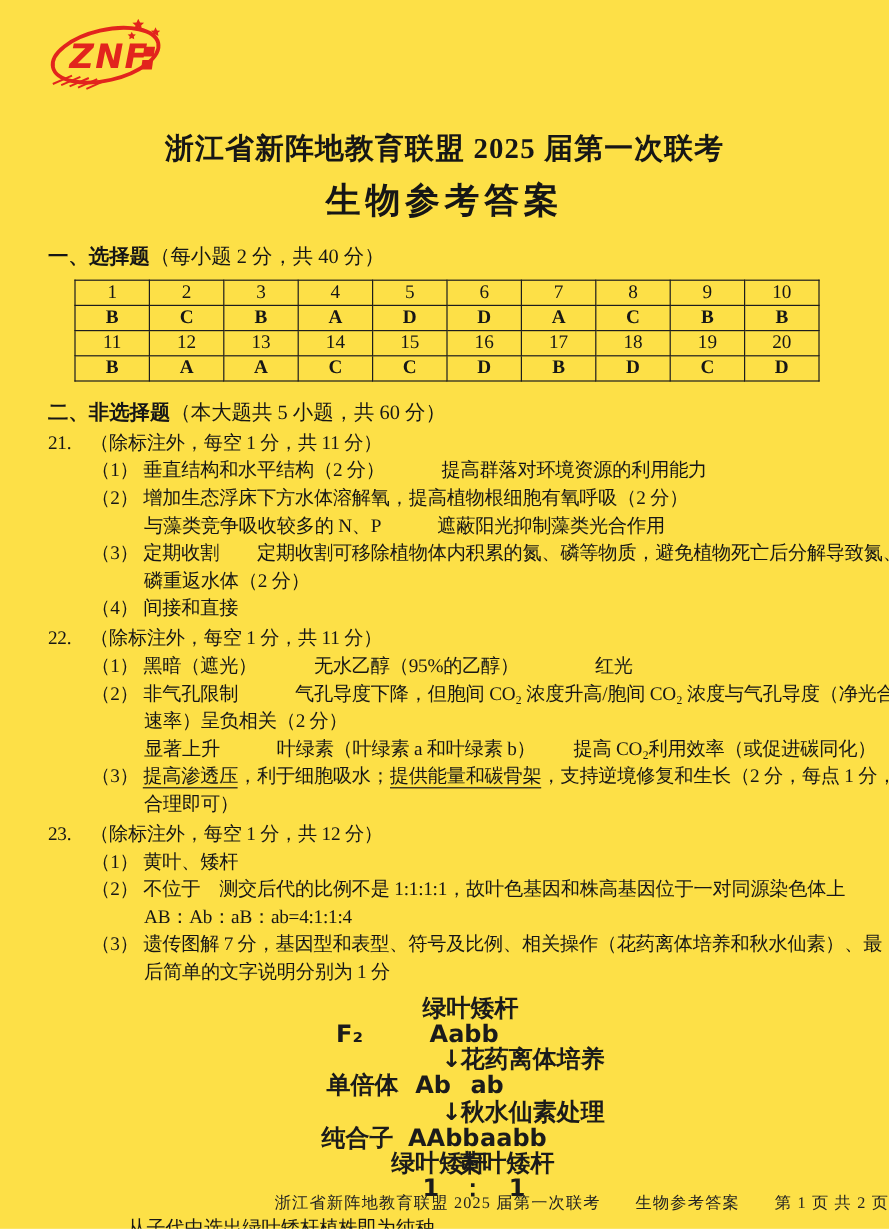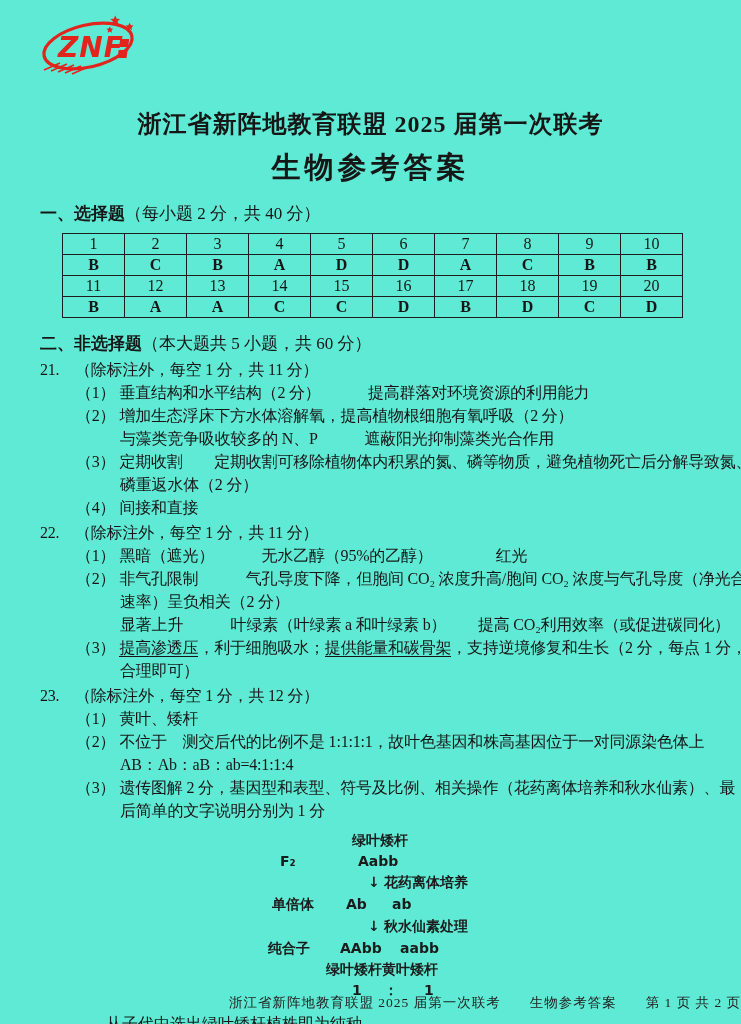--- a/index.html
+++ b/index.html
@@ -1,18 +1,18 @@
 <!DOCTYPE html>
 <html><head>
 <meta charset="utf-8">
 <style>
   html,body { margin:0; padding:0; }
   .page {
     position:relative; width:741px; height:1024px; overflow:hidden;
-    background:#5eead4; color:#161616;
+    background:#fde047; color:#161616;
     font-family:"Liberation Serif","DejaVu Serif",serif;
   }
   .logo { position:absolute; left:36px; top:12px; width:120px; height:66px; }
   .title { margin:0; padding-top:108px; text-align:center; font-size:24px; font-weight:700; letter-spacing:1px; }
   .subtitle { margin:8px 0 0; text-align:center; font-size:29px; font-weight:700; letter-spacing:4px; }
   .sec { margin:14px 0 0 40px; font-size:17px; line-height:24px; white-space:nowrap; }
   .sec .sb { font-weight:700; }
   .anstable { border-collapse:collapse; margin:7px 0 0 62px; }
   .anstable td {
     width:61px; height:20px; text-align:center; vertical-align:middle;
@@ -21,21 +21,21 @@
   .anstable td.ans { font-weight:700; }
   .qhead { margin:2px 0 0 40px; font-size:16px; line-height:23px; white-space:nowrap; letter-spacing:-0.2px; }
   .qnum { display:inline-block; width:35px; }
   .ln { margin-left:76px; font-size:16px; line-height:23px; white-space:nowrap; letter-spacing:-0.2px; }
   .cont { margin-left:120px; }
   .mk { margin-right:4px; }
   .u { border-bottom:1.6px solid #161616; padding-bottom:0; }
   .diagram {
     position:relative; height:172px; margin-top:8px;
     font-family:"DejaVu Sans","Liberation Sans",sans-serif;
-    font-weight:700; font-size:14px; color:#1b1b1b;
+    font-weight:700; font-size:20px; color:#1b1b1b;
   }
   .d { position:absolute; white-space:nowrap; line-height:20px; }
   .conclusion { margin:10px 0 12px 106px; font-size:16px; line-height:24px; }
   .footer {
     position:absolute; left:0; bottom:12px; width:100%;
     text-align:right; font-size:13.5px; letter-spacing:1px; color:#222;
   }
 </style>
 </head>
 <body>
@@ -155,21 +155,21 @@
     <div class="ln cont"><span>合理即可）</span></div>
   </div>
 
   <div>
     <div class="qhead">
       <span class="qnum">23.</span><span>（除标注外，每空 1 分，共 12 分）</span>
     </div>
     <div class="ln"><span class="mk">（1）</span><span>黄叶、矮杆</span></div>
     <div class="ln"><span class="mk">（2）</span><span>不位于　测交后代的比例不是 1:1:1:1，故叶色基因和株高基因位于一对同源染色体上</span></div>
     <div class="ln cont"><span>AB：Ab：aB：ab=4:1:1:4</span></div>
-    <div class="ln"><span class="mk">（3）</span><span>遗传图解 2 分，基因型和表型、符号及比例、相关操作（花药离体培养和秋水仙素）、最</span></div>
+    <div class="ln"><span class="mk">（3）</span><span>遗传图解 7 分，基因型和表型、符号及比例、相关操作（花药离体培养和秋水仙素）、最</span></div>
     <div class="ln cont"><span>后简单的文字说明分别为 1 分</span></div>
   </div>
 
   <div class="diagram">
     <span class="d" style="left:352px; top:0;">绿叶矮杆</span>
     <span class="d" style="left:280px; top:21px;">F₂</span>
     <span class="d" style="left:358px; top:21px;">Aabb</span>
     <span class="d" style="left:368px; top:42px;">↓</span>
     <span class="d" style="left:384px; top:42px;">花药离体培养</span>
     <span class="d" style="left:272px; top:64px;">单倍体</span>

